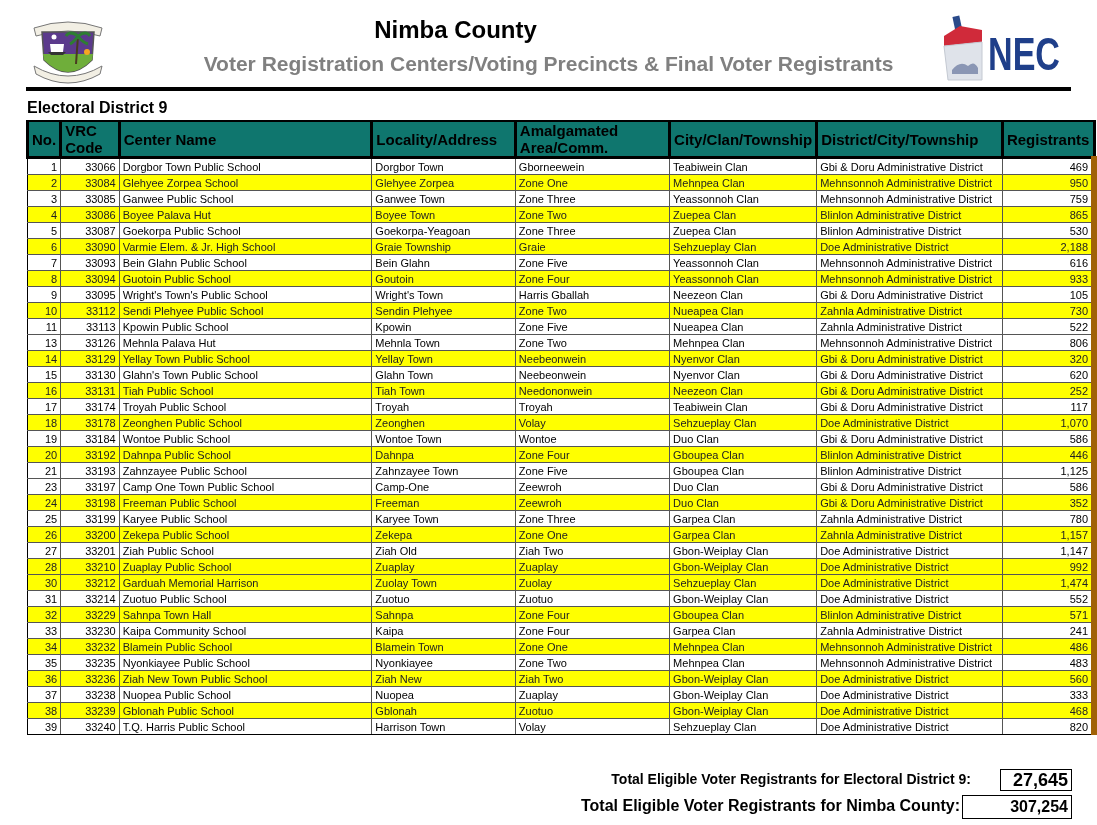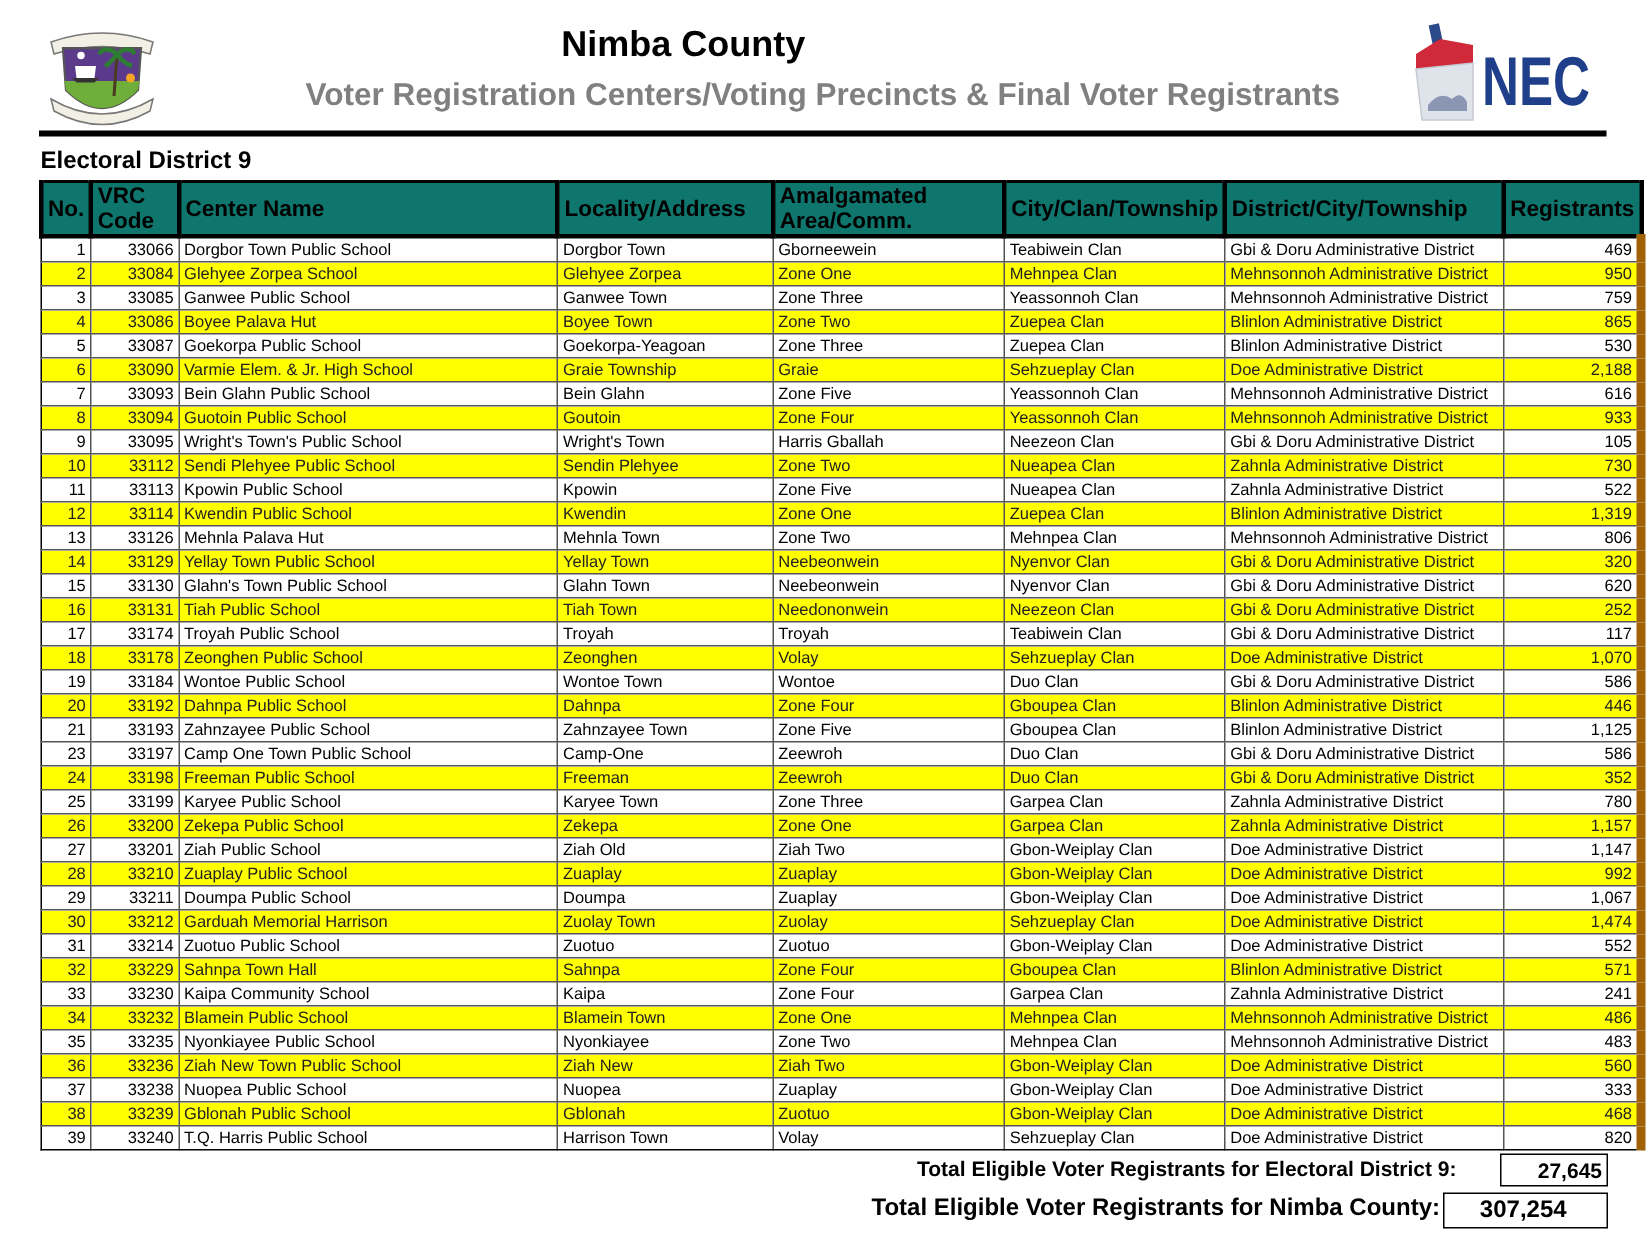--- a/index.html
+++ b/index.html
@@ -15,23 +15,23 @@
   th { background:#0f766e; font-weight:bold; text-align:left; padding:0 3px; height:16px; border:3px solid #000; border-top-width:2px; border-bottom-width:3px; font-size:15px; }
   td { height:15px; padding:0 3px; border:1px solid #555; white-space:nowrap; overflow:hidden; }
   td.num { text-align:right; }
   td.code { text-align:right; }
   td.reg { text-align:right; padding-right:3px; }
   tr.hl td { background:#ffff00; color:#222; }
   tbody tr td:first-child { border-left:1px solid #000; }
   tbody tr td:last-child { border-right:6px solid #a16207; }
   tbody tr:last-child td { border-bottom:1px solid #000; }
   .total1 { position:absolute; top:771px; right:126px; font-size:14px; font-weight:bold; }
-  .total1-box { position:absolute; top:769px; left:1000px; width:67px; height:20px; border:1px solid #000; font-size:14px; font-weight:bold; text-align:right; padding-right:3px; line-height:20px; }
+  .total1-box { position:absolute; top:769px; left:1000px; width:67px; height:20px; border:1px solid #000; font-size:18px; font-weight:bold; text-align:right; padding-right:3px; line-height:20px; }
   .total2 { position:absolute; top:797px; right:137px; font-size:16px; font-weight:bold; }
-  .total2-box { position:absolute; top:795px; left:962px; width:105px; height:22px; border:1px solid #000; font-size:16px; font-weight:bold; text-align:center; padding-right:3px; line-height:22px; }
+  .total2-box { position:absolute; top:795px; left:962px; width:105px; height:22px; border:1px solid #000; font-size:16px; font-weight:bold; text-align:right; padding-right:3px; line-height:22px; }
 </style>
 </head>
 <body>
 
 <svg class="seal" viewBox="0 0 76 70">
   <path d="M4 14 Q38 2 72 14 L70 22 Q38 12 6 22 Z" fill="#f2efe4" stroke="#777" stroke-width="1"></path>
   <path d="M12 18 L64 18 L62 46 Q38 70 14 46 Z" fill="#5b3a8c" stroke="#555" stroke-width="1.5"></path>
   <path d="M13 40 L63 40 L62 46 Q38 70 14 46 Z" fill="#6fae3a"></path>
   <path d="M20 30 L34 30 L33 38 L21 38 Z" fill="#fff"></path>
   <path d="M18 38 L36 38 L33 41 L21 41 Z" fill="#333"></path>
@@ -184,30 +184,20 @@
       <tr>
         <td class="num">11</td>
         <td class="code">33113</td>
         <td>Kpowin Public School</td>
         <td>Kpowin</td>
         <td>Zone Five</td>
         <td>Nueapea Clan</td>
         <td>Zahnla Administrative District</td>
         <td class="reg">522</td>
       </tr>
-      <tr class="hl">
-        <td class="num">12</td>
-        <td class="code">33114</td>
-        <td>Kwendin Public School</td>
-        <td>Kwendin</td>
-        <td>Zone One</td>
-        <td>Zuepea Clan</td>
-        <td>Blinlon Administrative District</td>
-        <td class="reg">1,319</td>
-      </tr>
       <tr>
         <td class="num">13</td>
         <td class="code">33126</td>
         <td>Mehnla Palava Hut</td>
         <td>Mehnla Town</td>
         <td>Zone Two</td>
         <td>Mehnpea Clan</td>
         <td>Mehnsonnoh Administrative District</td>
         <td class="reg">806</td>
       </tr>
@@ -344,30 +334,20 @@
       <tr class="hl">
         <td class="num">28</td>
         <td class="code">33210</td>
         <td>Zuaplay Public School</td>
         <td>Zuaplay</td>
         <td>Zuaplay</td>
         <td>Gbon-Weiplay Clan</td>
         <td>Doe Administrative District</td>
         <td class="reg">992</td>
       </tr>
-      <tr>
-        <td class="num">29</td>
-        <td class="code">33211</td>
-        <td>Doumpa Public School</td>
-        <td>Doumpa</td>
-        <td>Zuaplay</td>
-        <td>Gbon-Weiplay Clan</td>
-        <td>Doe Administrative District</td>
-        <td class="reg">1,067</td>
-      </tr>
       <tr class="hl">
         <td class="num">30</td>
         <td class="code">33212</td>
         <td>Garduah Memorial Harrison</td>
         <td>Zuolay Town</td>
         <td>Zuolay</td>
         <td>Sehzueplay Clan</td>
         <td>Doe Administrative District</td>
         <td class="reg">1,474</td>
       </tr>

